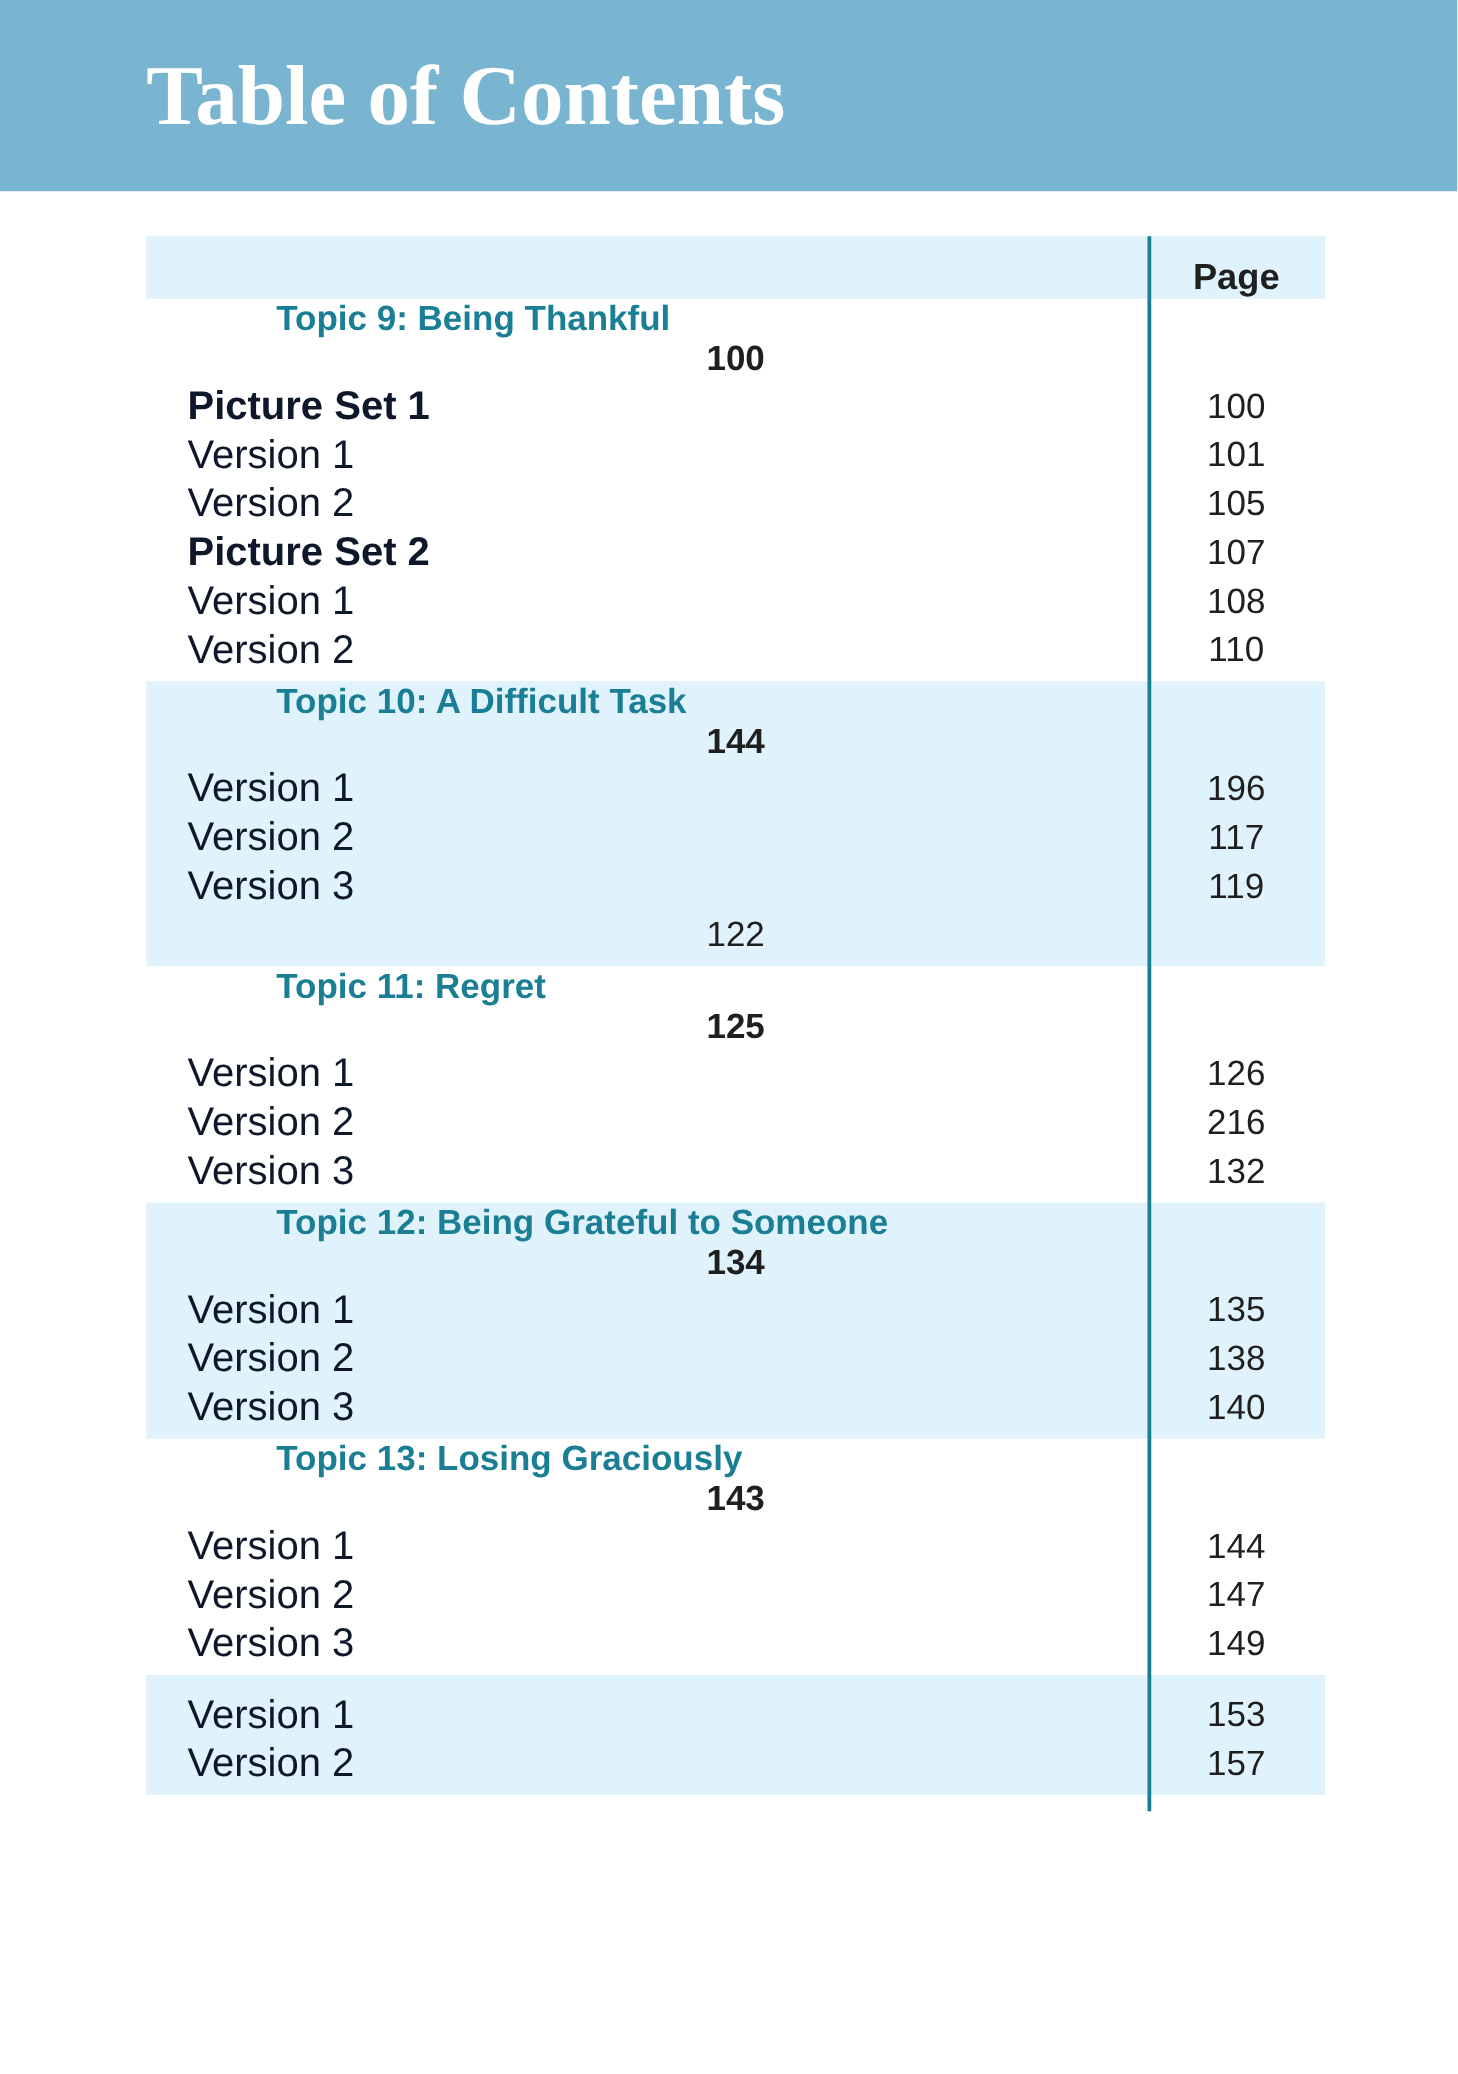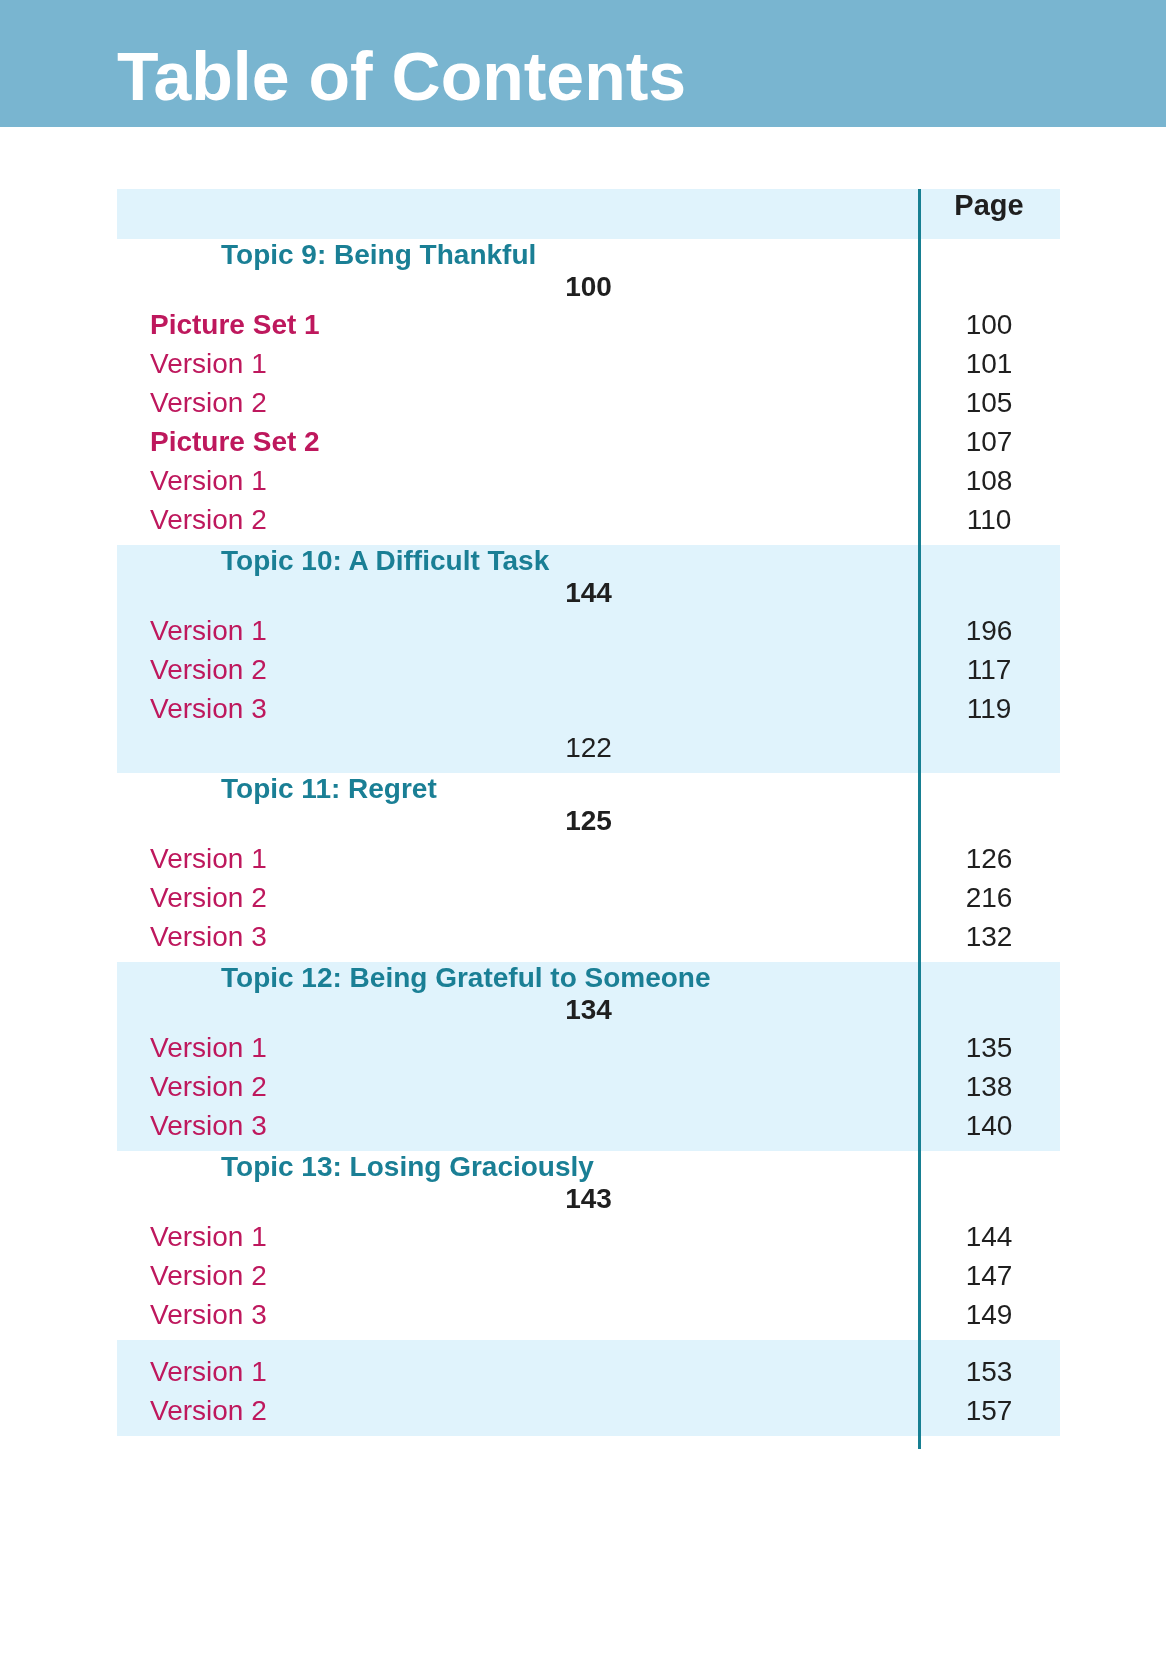--- a/index.html
+++ b/index.html
@@ -2,47 +2,48 @@
 <html><head>
 <meta charset="utf-8">
 <style>
   html, body { margin: 0; padding: 0; }
   body {
     width: 1166px; height: 1659px; background: #ffffff;
     font-family: "Liberation Sans", sans-serif; color: #1f1f1f;
     position: relative; overflow: hidden;
   }
   .header {
-    position: absolute; left: 0; top: 0; width: 1166px; height: 127px;
+    position: absolute; left: 0; top: 0; width: 1166px; height: 153px;
     background: #79b5d0;
+    font-family: Liberation Serif, serif;
   }
   .header h1 {
     position: absolute; left: 117px; top: 42px; margin: 0;
     color: #ffffff; font-size: 68px; font-weight: bold; letter-spacing: 0px;
     line-height: 1;
   }
   .toc {
     position: absolute; left: 117px; top: 189px; width: 943px;
   }
   .divider {
     position: absolute; left: 801px; top: 0; width: 3px; height: 1260px;
     background: #177f92;
   }
   .row { position: relative; display: flex; }
   .row .label { width: 801px; padding-left: 33px; box-sizing: border-box; }
   .row .page { flex: 1; text-align: center; }
-  .head-row { height: 50px; background: #e0f3fc; align-items: flex-start; }
+  .head-row { height: 50px; background: #e0f3fc; align-items: flex-end; }
   .head-row .page { font-weight: bold; font-size: 29px; color: #1f1f1f; }
   .group { padding: 0; }
   .group.shaded { background: #e0f3fc; }
   .topic-row { height: 54px; align-items: center; flex-direction: column; }
   .topic-row .label { color: #1a7f95; font-weight: bold; font-size: 28px; }
   .topic-row .page { font-weight: bold; font-size: 28px; color: #1f1f1f; }
   .item-row { height: 39px; align-items: center; }
-  .item-row .label { font-size: 28px; color: #be185d; }
+  .item-row .label { font-size: 32px; color: #0f172a; }
   .item-row .page { font-size: 28px; color: #1f1f1f; }
   .item-row.bold .label { font-weight: bold; }
   .group .items { padding-top: 0px; padding-bottom: 6px; }
   .group .topic-row { margin-bottom: 0px; }
 </style>
 </head>
 <body>
 
 <div class="header">
   <h1>Table of Contents</h1>

